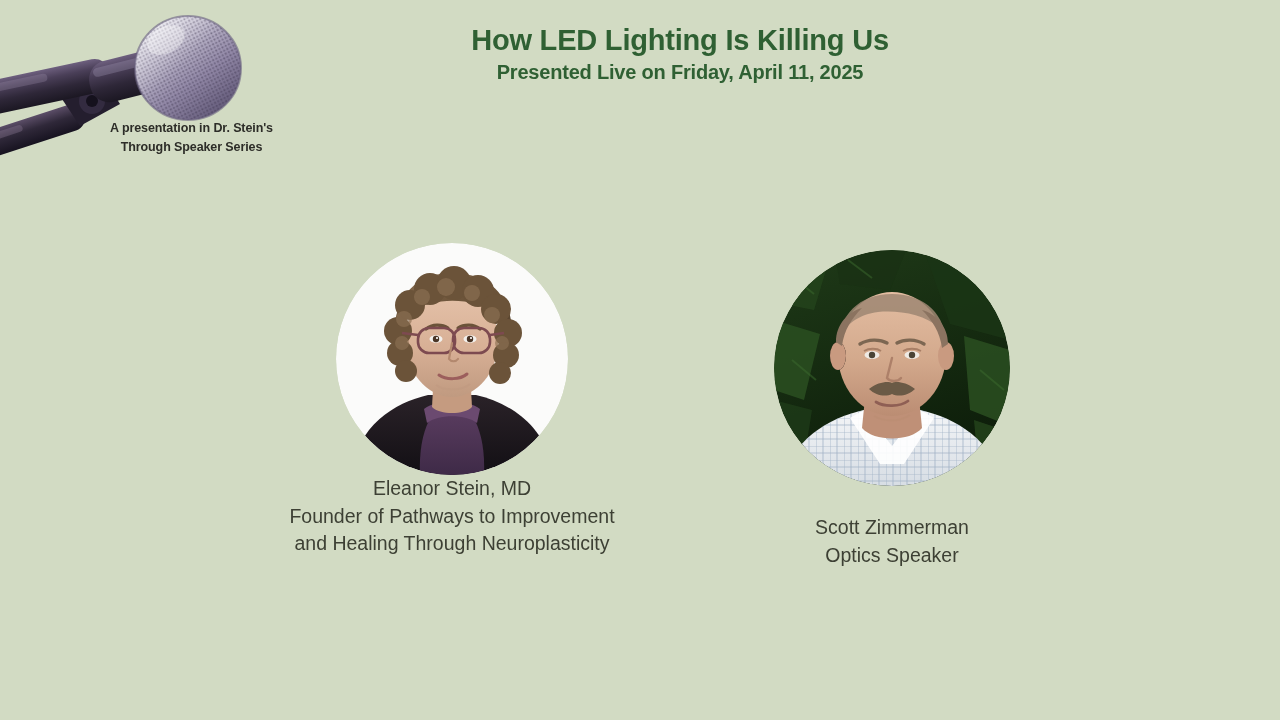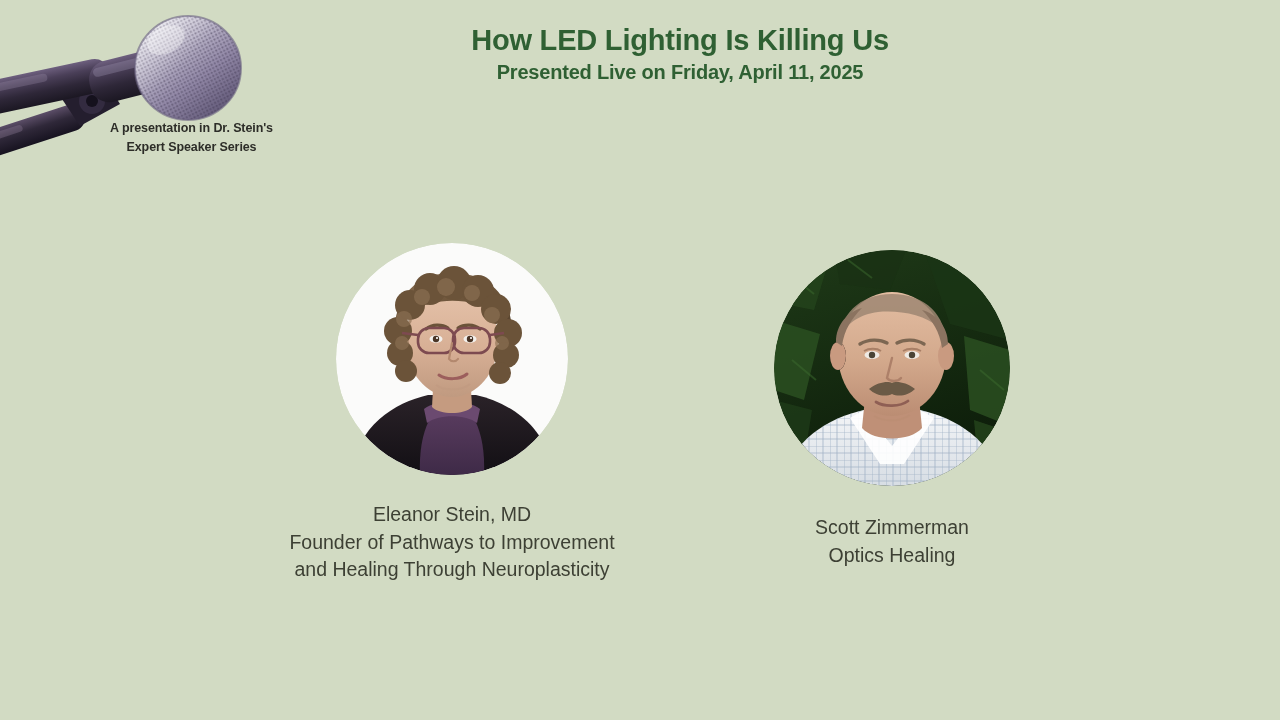--- a/index.html
+++ b/index.html
@@ -100,21 +100,20 @@
     border-radius: 50%;
     overflow: hidden;
     margin: 0 auto;
     position: relative;
   }
   #portrait-right { width: 236px; height: 236px; }
 
   .portrait svg { display: block; width: 100%; height: 100%; }
 
   .speaker-caption {
-    margin-top: 26px;
     font-size: 19.5px;
     color: #3d4034;
     line-height: 1.42;
   }
   #caption-right { margin-top: 28px; text-align: center; }
   .speaker-caption div { white-space: nowrap; }
 </style>
 </head>
 <body>
 
@@ -190,21 +189,21 @@
           <rect x="130" y="10" width="120" height="120" fill="url(#meshDots)"></rect>
           <ellipse cx="188" cy="68" rx="53" ry="52" fill="url(#gShine)"></ellipse>
           <ellipse cx="166" cy="40" rx="20" ry="13" fill="#ffffff" opacity="0.34" transform="rotate(-28 166 40)"></ellipse>
         </g>
         <ellipse cx="188" cy="68" rx="53" ry="52" fill="none" stroke="#6b6280" stroke-width="2" opacity="0.6"></ellipse>
       </svg>
     </div>
 
     <div id="logo-caption">
       <div>A presentation in Dr. Stein's</div>
-      <div>Expert Speaker Series</div>
+      <div>Through Speaker Series</div>
     </div>
   </div>
 
   <div id="header">
     <div id="subtitle-1">How LED Lighting Is Killing Us</div>
     <div id="subtitle-2">Presented Live on Friday, April 11, 2025</div>
   </div>
 
   <div class="speaker" id="speaker-left">
     <div class="portrait" id="portrait-left">
@@ -385,17 +384,17 @@
                    C134 146 124 147 118 144 C112 147 102 146 95 139 Z" fill="#6b5a46"></path>
 
           <path d="M102 152 C110 157 126 157 134 151" stroke="#8f5f54" stroke-width="2.8" fill="none" stroke-linecap="round"></path>
 
           <path d="M100 166 C110 172 126 172 136 165" stroke="#bb8d73" stroke-width="2" fill="none" opacity="0.6"></path>
         </g>
       </svg>
     </div>
     <div class="speaker-caption" id="caption-right">
       <div>Scott Zimmerman</div>
-      <div>Optics Healing</div>
+      <div>Optics Speaker</div>
     </div>
   </div>
 
 </div>
 
 </body></html>

